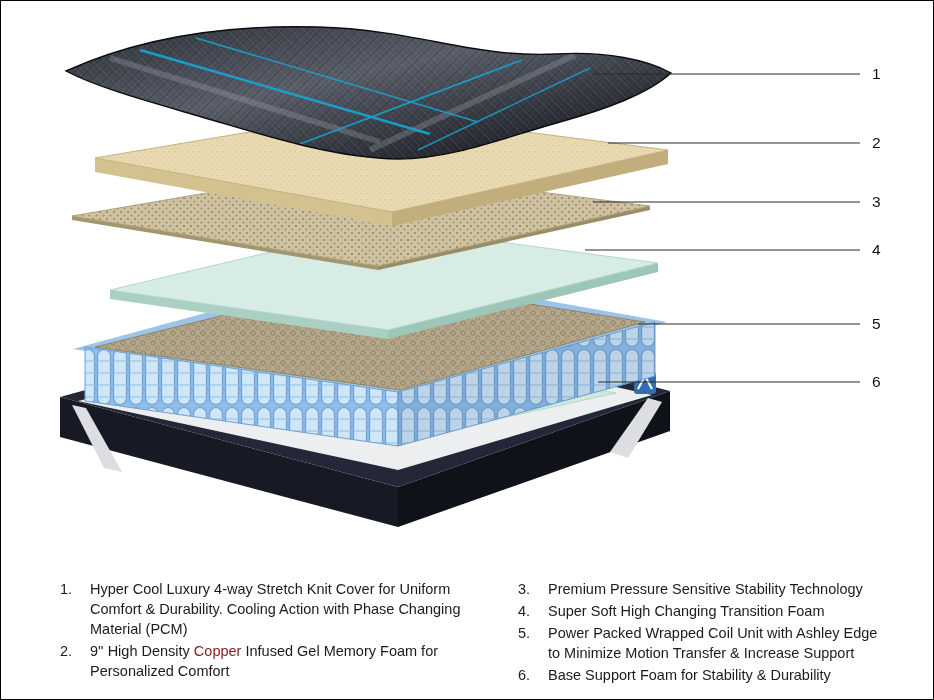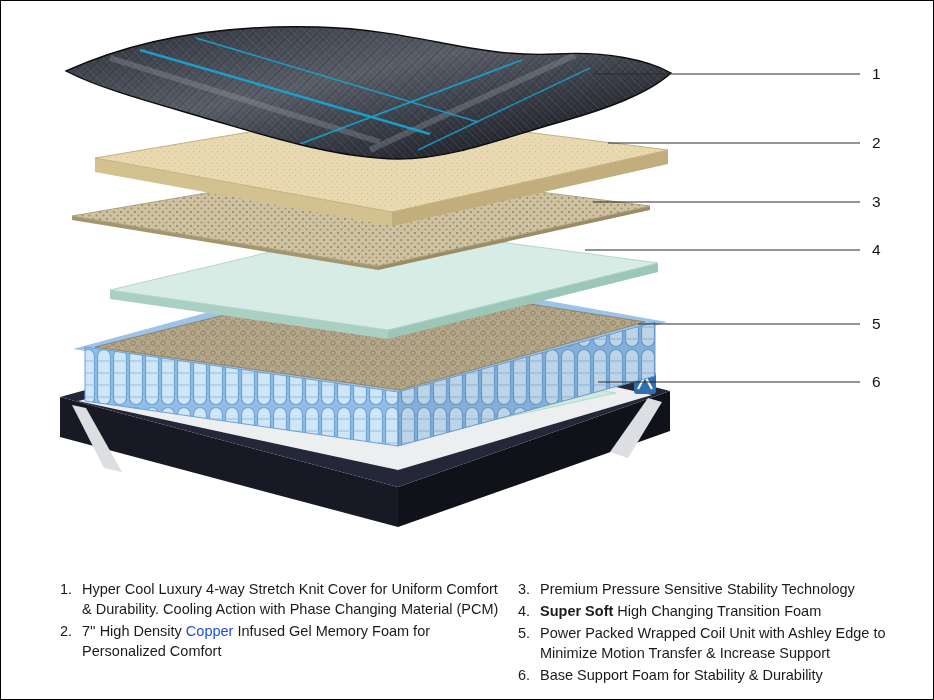--- a/index.html
+++ b/index.html
@@ -13,24 +13,24 @@
 
   .legend{
     position:absolute;left:60px;top:579px;display:flex;gap:16px;
     color:#1b1b1b;font-size:14.5px;line-height:20px;
   }
   .legend-col{display:flex;flex-direction:column;}
   .legend-col.left{width:442px;}
   .legend-col.right{width:374px;}
   .legend-item{display:flex;margin-bottom:2px;}
   .legend-item .num{flex:0 0 22px;width:22px;}
-  .legend-item .txt{flex:1;}
+  .legend-item .txt{flex:1;margin-left:8px;}
   .txt span.normal{color:#1b1b1b;}
-  .txt span.orange{color:#1d4ed8;}
-  .txt span.bold{font-weight:bold;}
+  .txt span.orange{color:#7f1d1d;}
+  .txt span.bold{font-weight:normal;}
 </style>
 </head>
 <body>
 
 <div class="frame"></div>
 
 <svg class="diagram" width="934" height="560" viewBox="0 0 934 560">
   <defs>
     <linearGradient id="coverGrad" x1="0" y1="0" x2="1" y2="1">
       <stop offset="0" stop-color="#2c2f37"></stop>
@@ -146,21 +146,21 @@
 </svg>
 
 <div class="legend">
   <div class="legend-col left">
       <div class="legend-item">
         <span class="num">1.</span>
         <span class="txt"><span class="normal">Hyper Cool Luxury 4-way Stretch Knit Cover for Uniform Comfort &amp; Durability. Cooling Action with Phase Changing Material (PCM)</span></span>
       </div>
       <div class="legend-item">
         <span class="num">2.</span>
-        <span class="txt"><span class="normal">7'' High Density </span><span class="orange">Copper</span><span class="normal"> Infused Gel Memory Foam for Personalized Comfort</span></span>
+        <span class="txt"><span class="normal">9'' High Density </span><span class="orange">Copper</span><span class="normal"> Infused Gel Memory Foam for Personalized Comfort</span></span>
       </div>
     </div>
   <div class="legend-col right">
       <div class="legend-item">
         <span class="num">3.</span>
         <span class="txt"><span class="normal">Premium Pressure Sensitive Stability Technology</span></span>
       </div>
       <div class="legend-item">
         <span class="num">4.</span>
         <span class="txt"><span class="bold">Super Soft</span><span class="normal"> High Changing Transition Foam</span></span>

